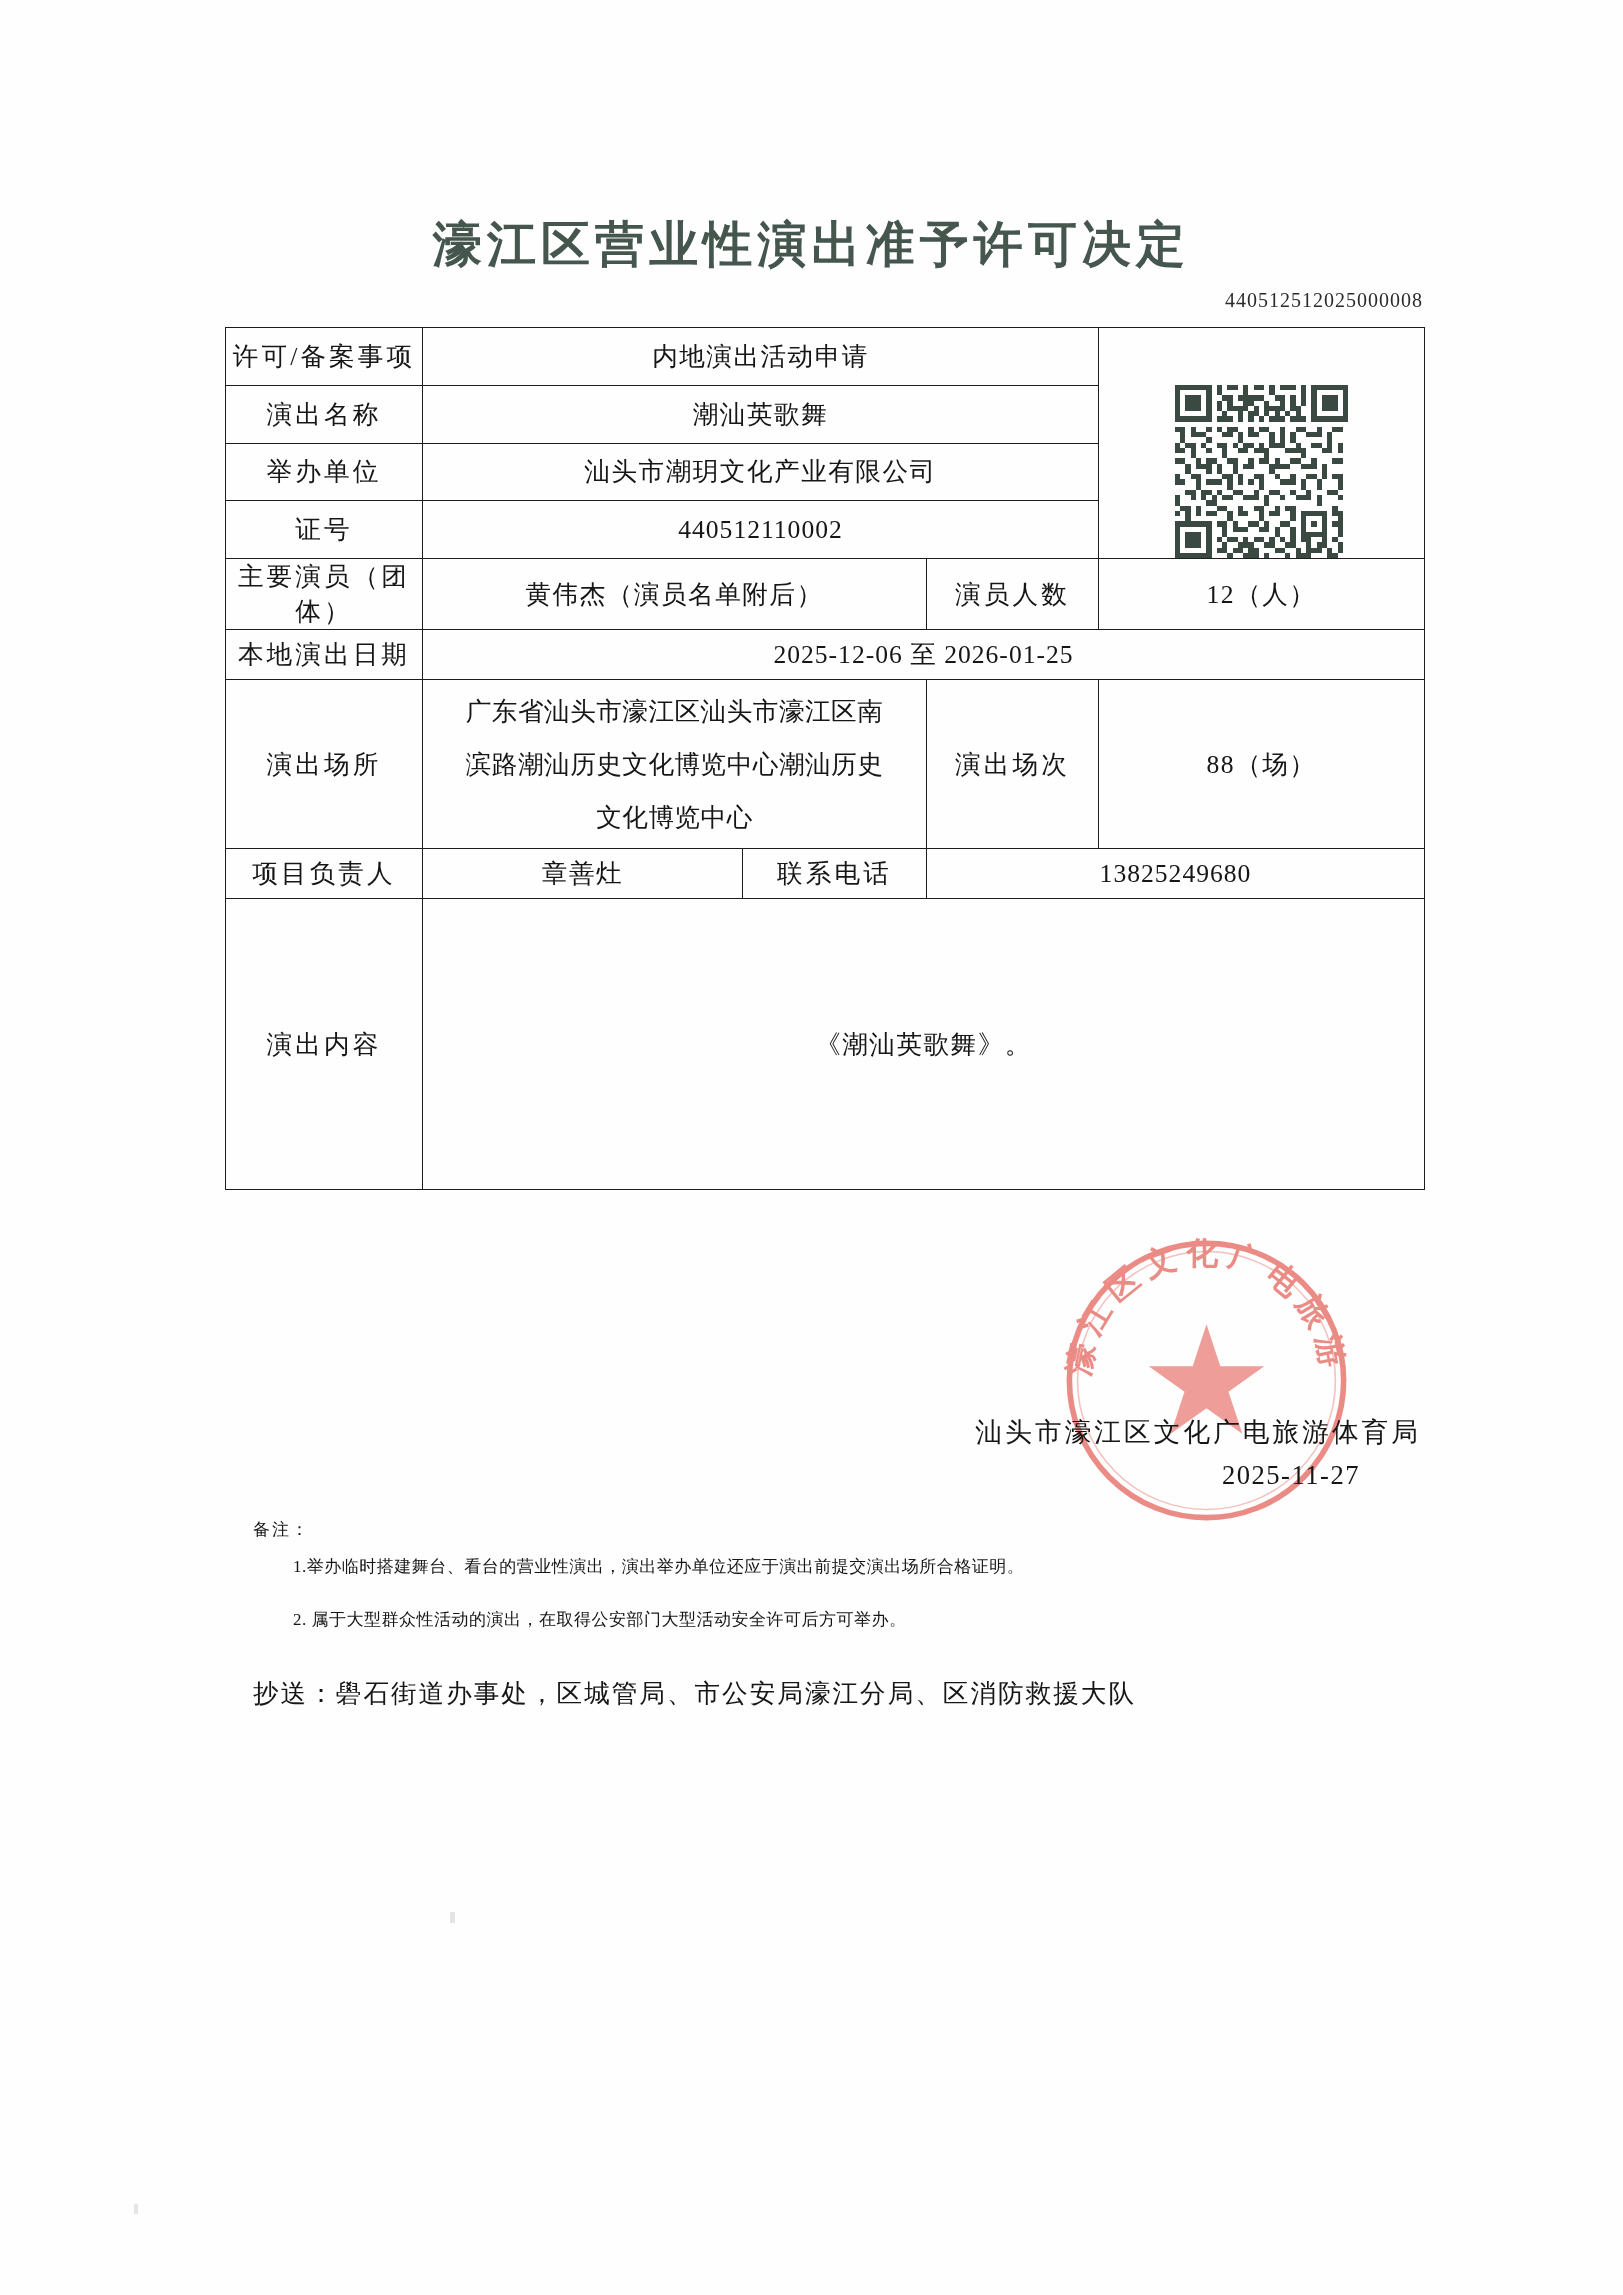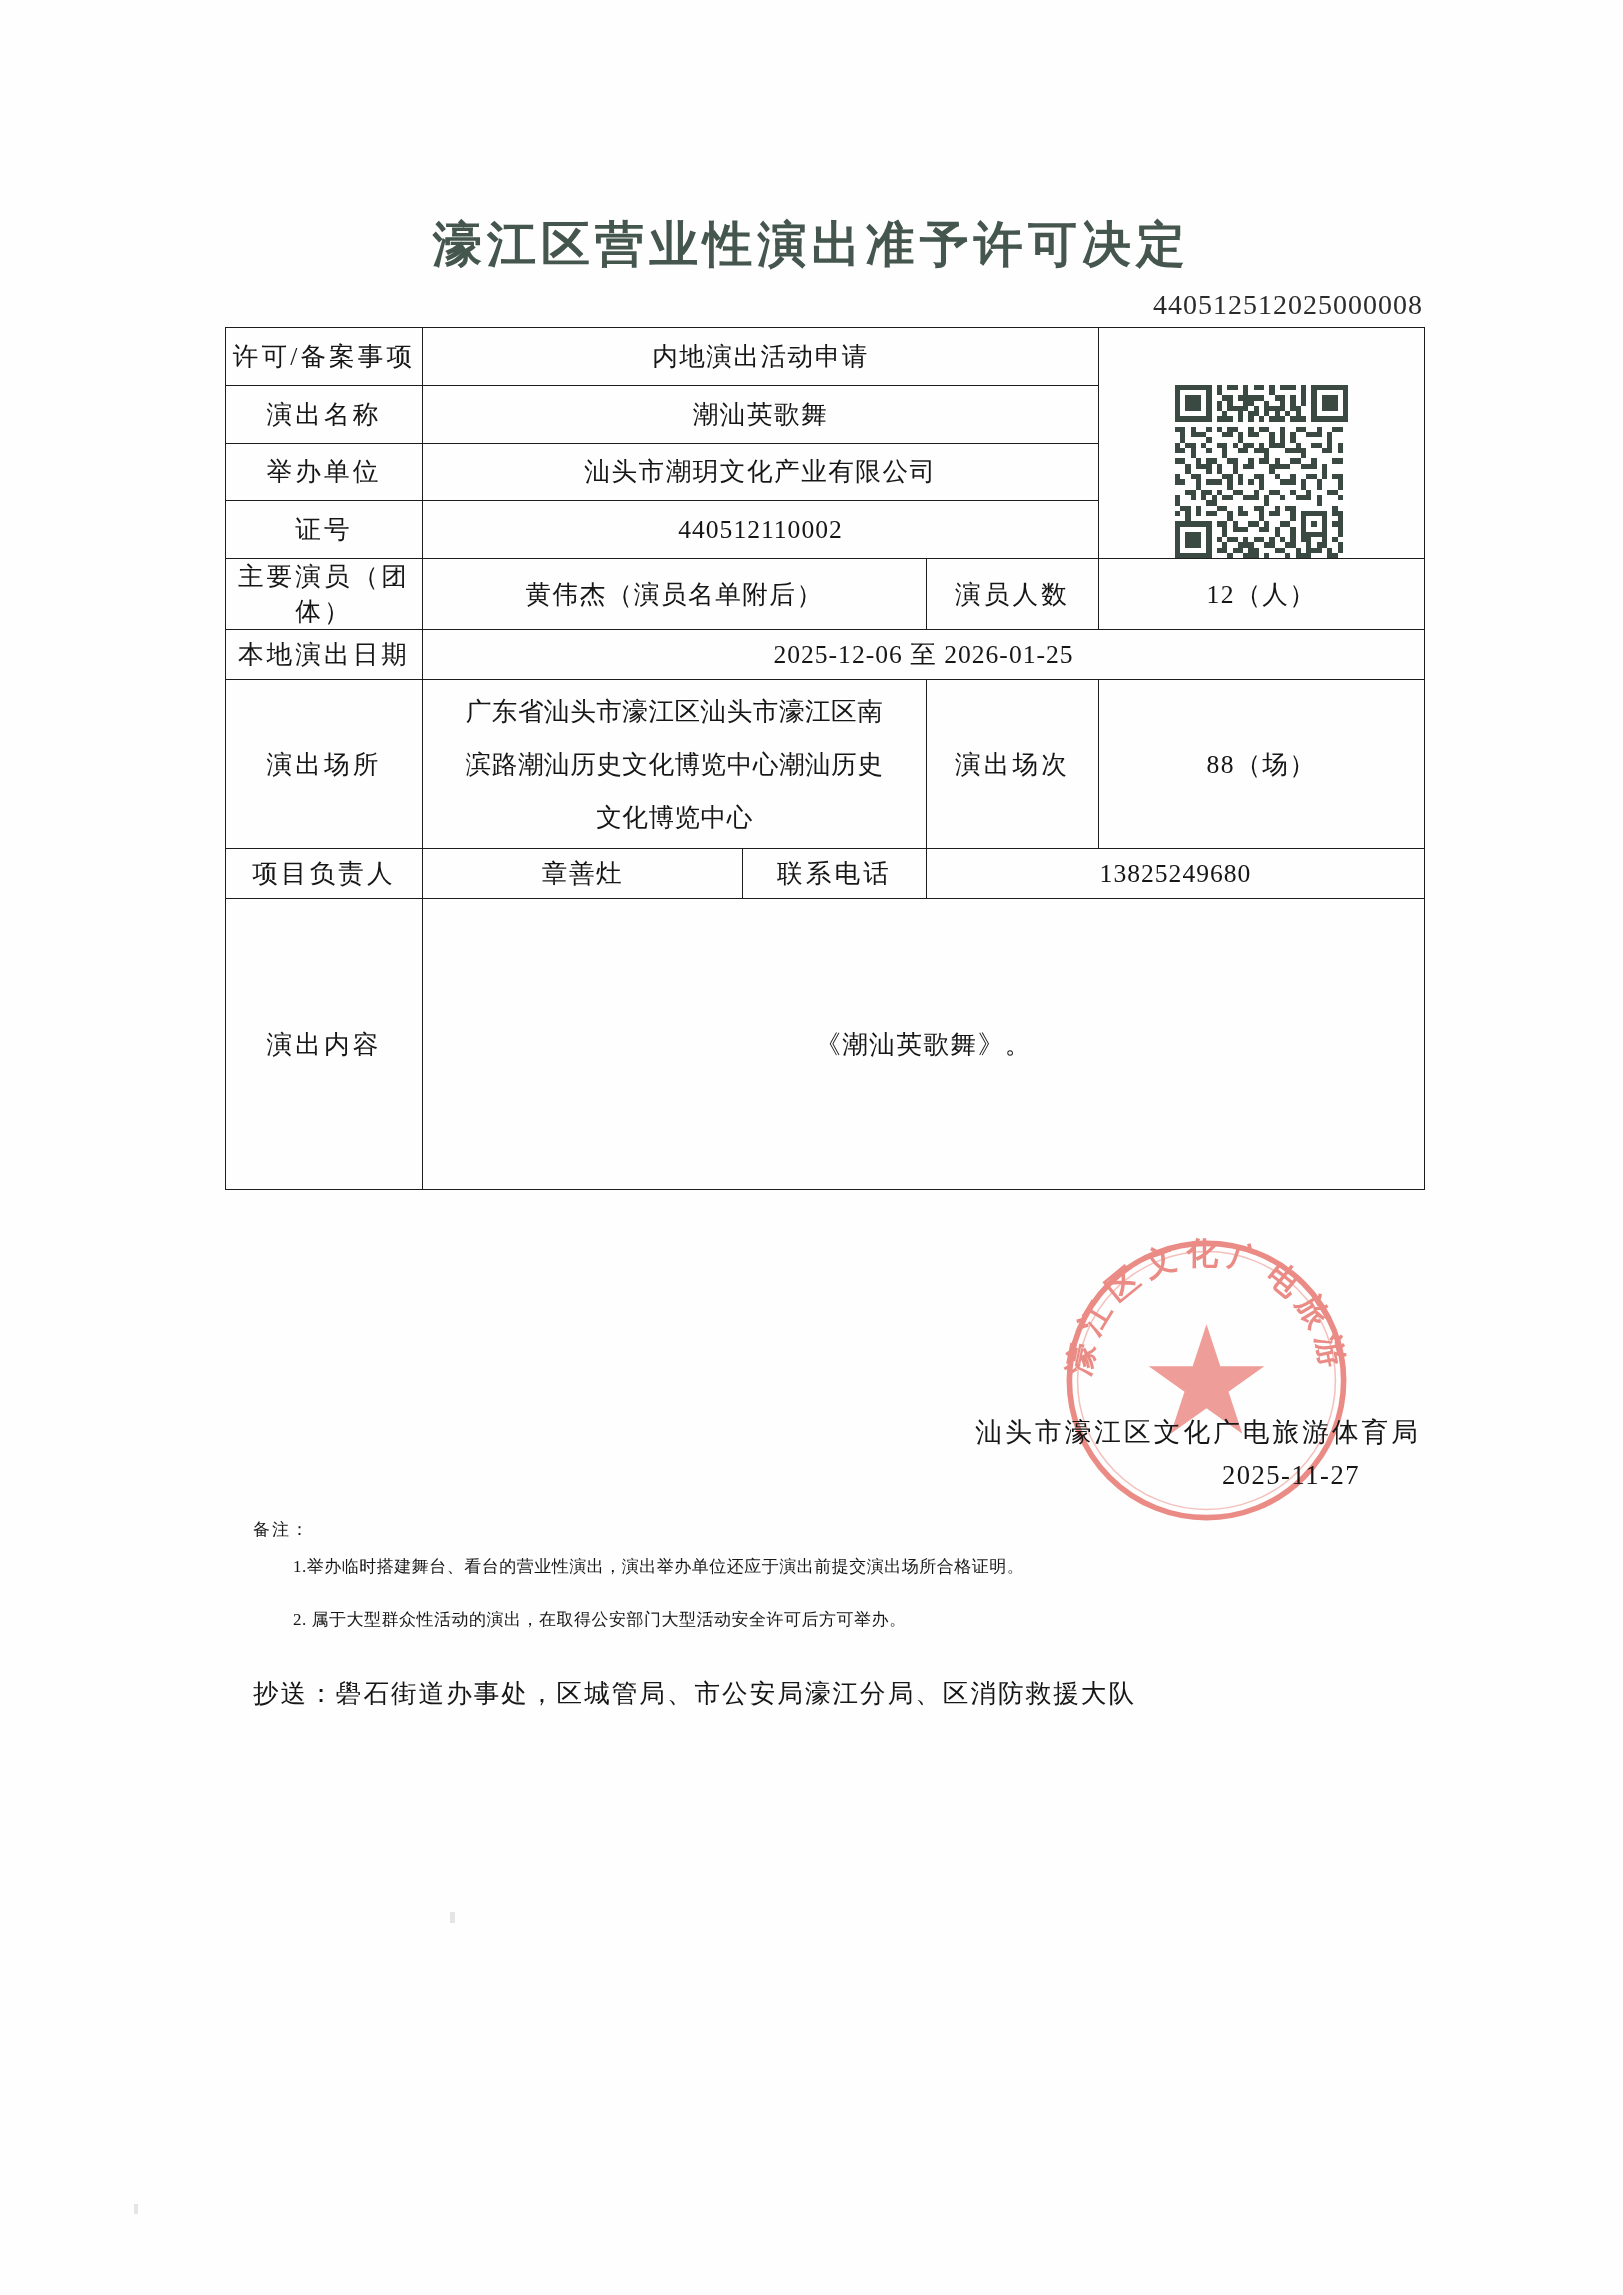--- a/index.html
+++ b/index.html
@@ -30,21 +30,21 @@
     letter-spacing: 5.1px;
     color: #44564e;
     font-family: "Liberation Serif", "DejaVu Serif", serif;
     margin-top: 24px;
   }
 
   .doc-number {
     position: absolute;
     top: 289px;
     right: 200px;
-    font-size: 28px;
+    font-size: 20px;
     letter-spacing: 1px;
     color: #2b2b2b;
     font-family: "Liberation Serif", "DejaVu Serif", serif;
   }
 
   
   .main-table {
     position: absolute;
     top: 327px;
     left: 225px;

